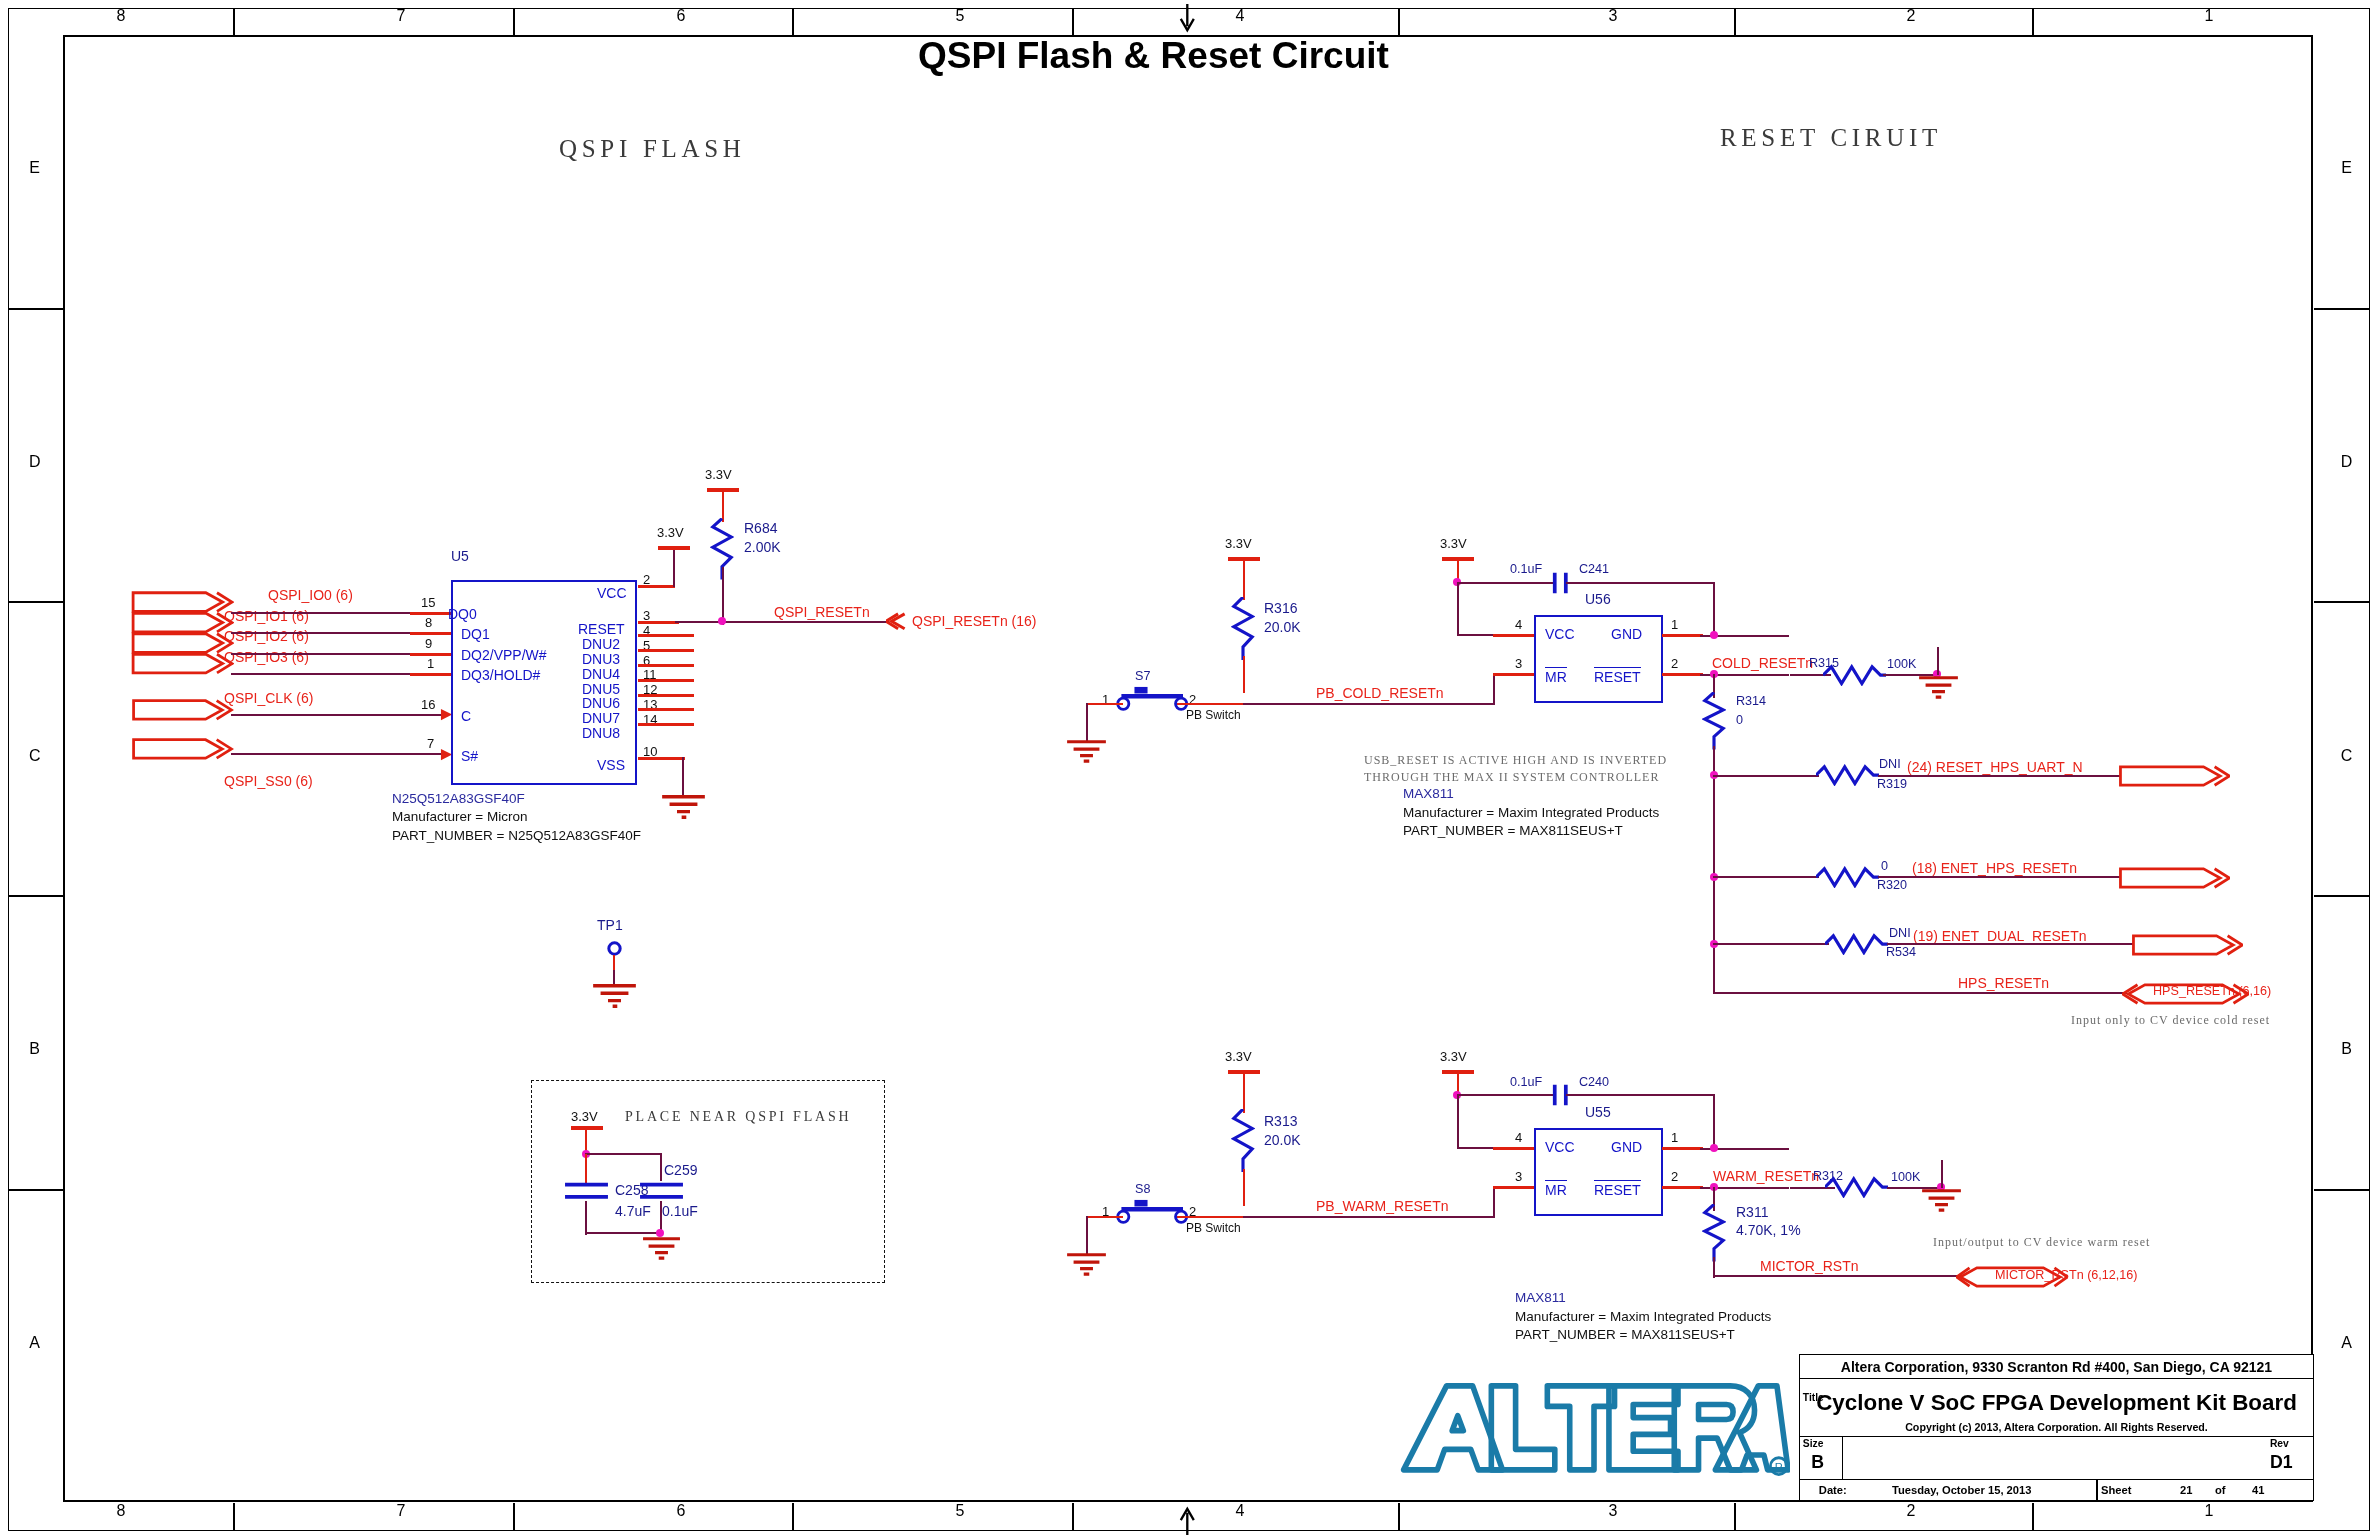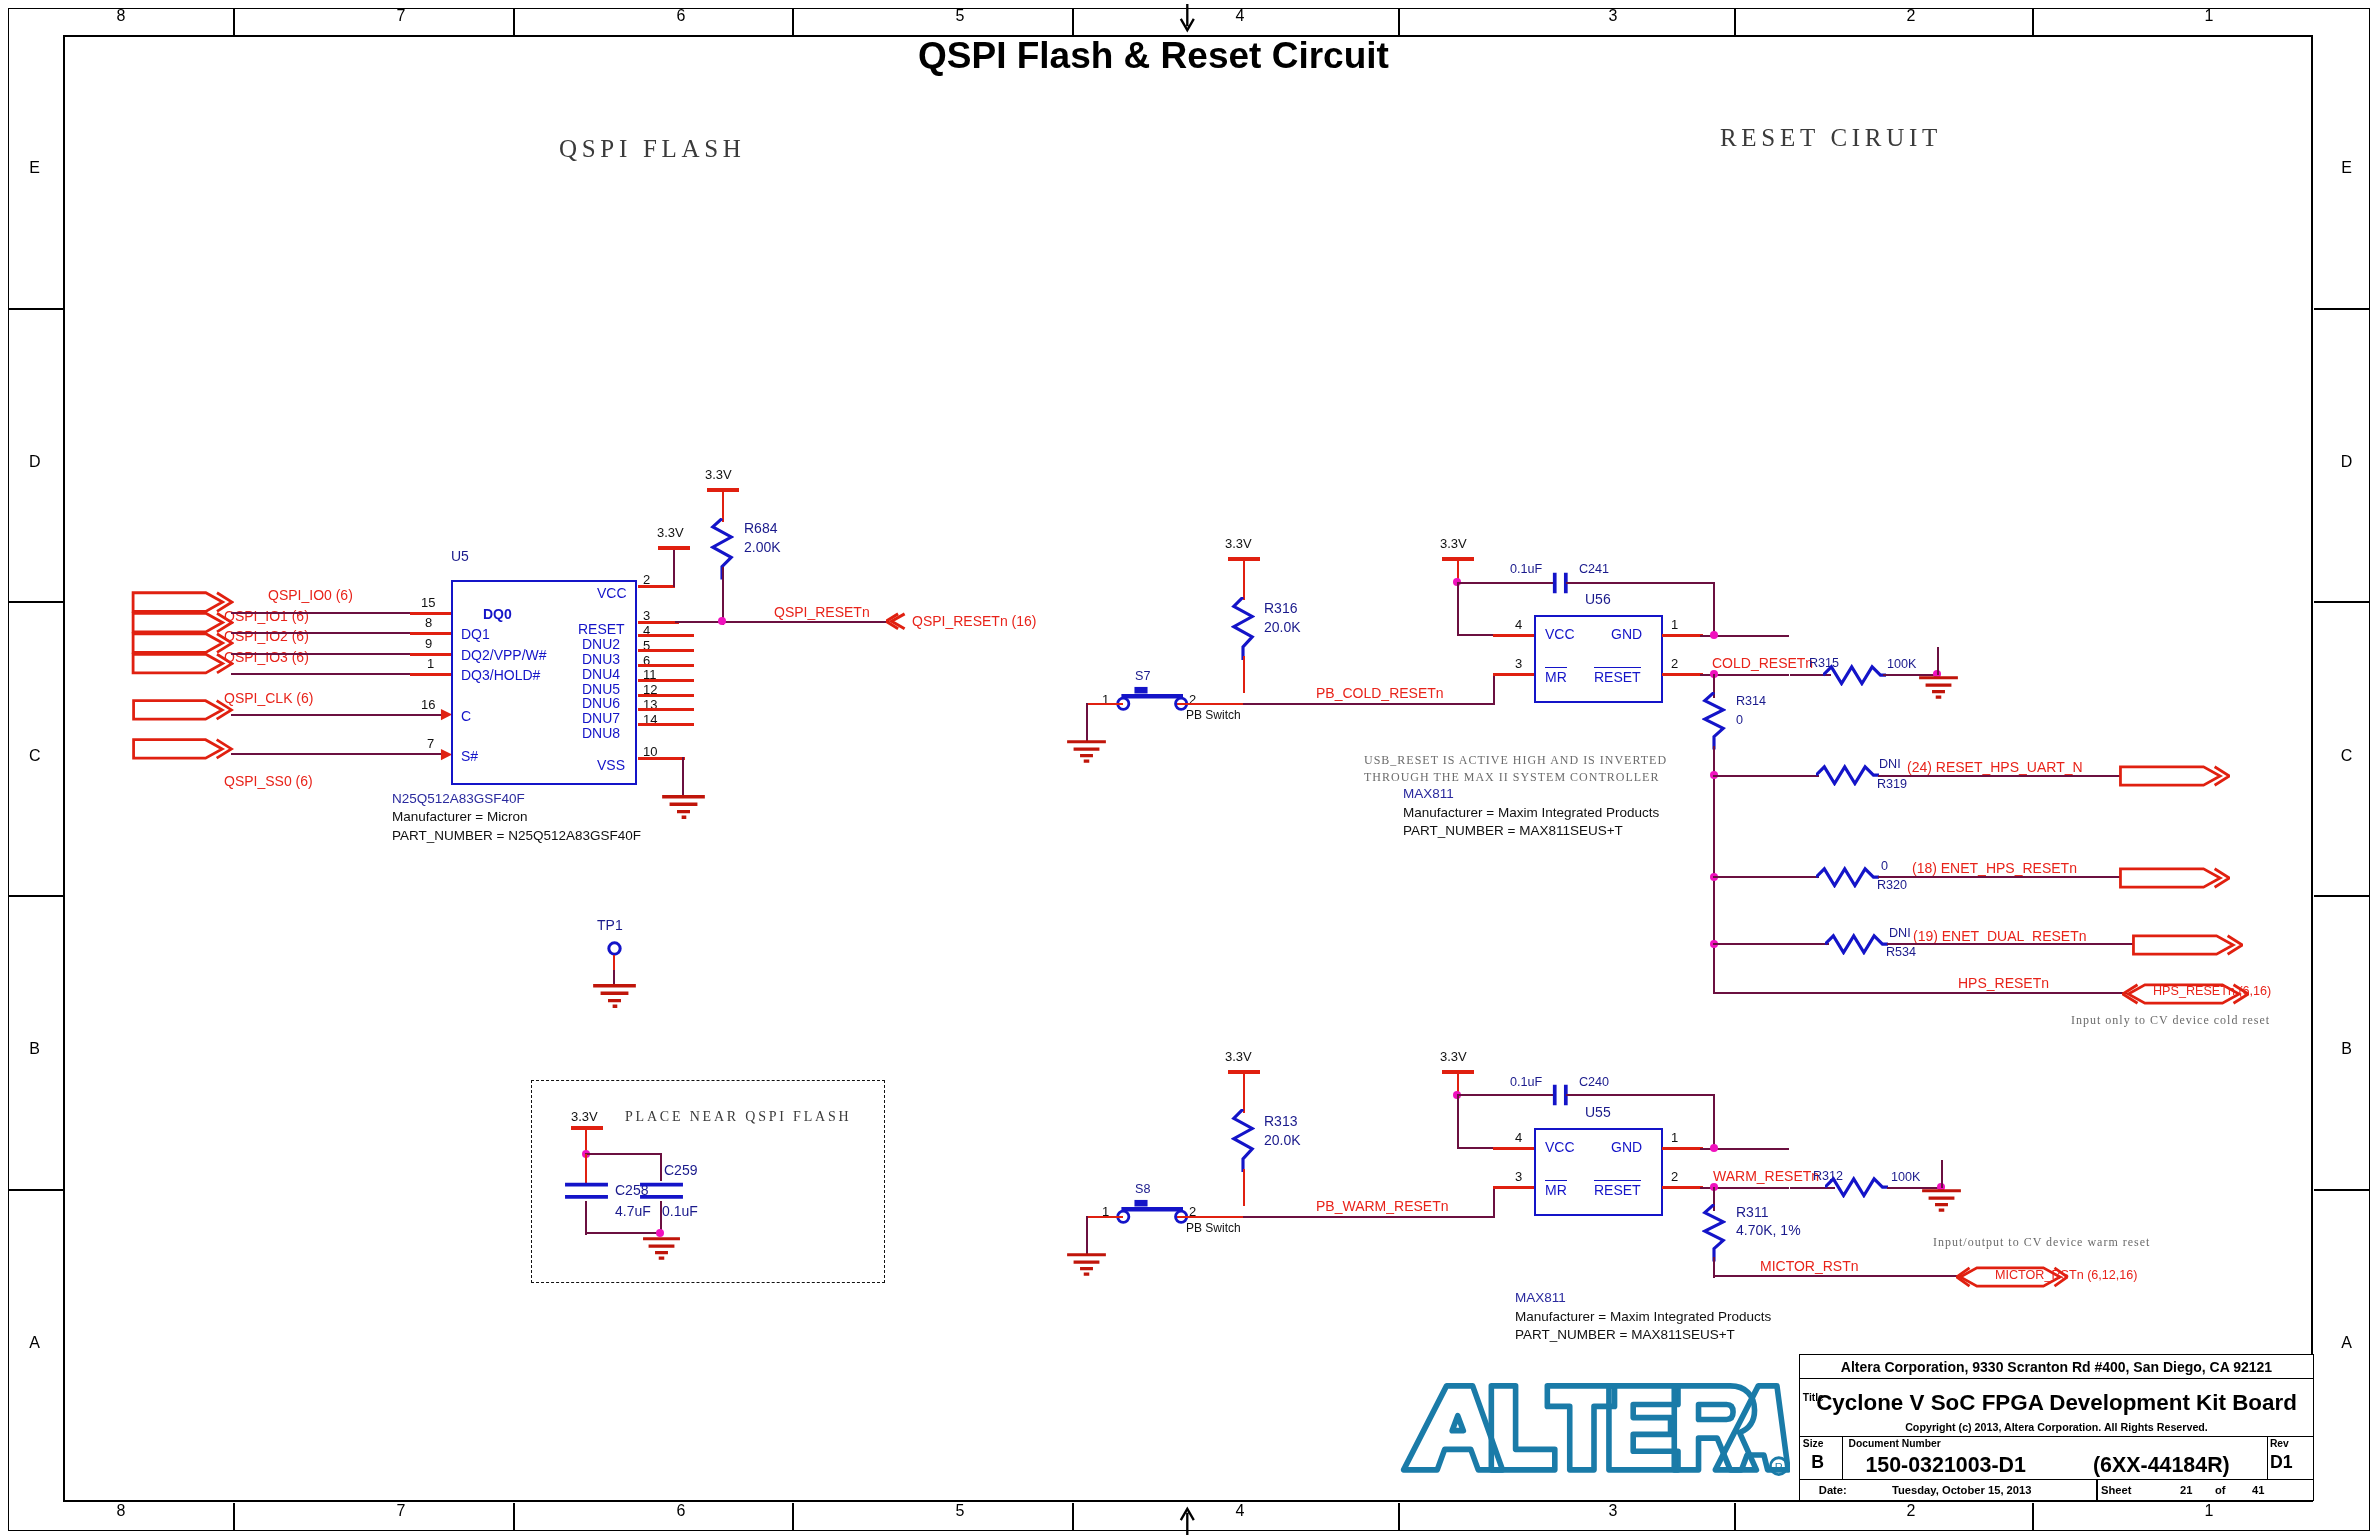--- a/index.html
+++ b/index.html
@@ -176,21 +176,21 @@
 <div class="abs pinnum" style="left:421px;top:595px;">15</div>
 <div class="abs pinnum" style="left:425px;top:615px;">8</div>
 <div class="abs pinnum" style="left:425px;top:636px;">9</div>
 <div class="abs pinnum" style="left:427px;top:656px;">1</div>
 <div class="abs pinnum" style="left:421px;top:697px;">16</div>
 <div class="abs pinnum" style="left:427px;top:736px;">7</div>
 
 <div class="abs chip" style="left:451px;top:580px;width:186px;height:205px;"></div>
 <div class="abs lbl-blue" style="left:451px;top:548px;">U5</div>
 
-<div class="abs chip-pin" style="left:483px;top:606px;font-weight:bold;">DQ0</div>
+<div class="abs chip-pin" style="left:448px;top:606px;">DQ0</div>
 <div class="abs chip-pin" style="left:461px;top:626px;">DQ1</div>
 <div class="abs chip-pin" style="left:461px;top:647px;">DQ2/VPP/W#</div>
 <div class="abs chip-pin" style="left:461px;top:667px;">DQ3/HOLD#</div>
 <div class="abs chip-pin" style="left:461px;top:708px;">C</div>
 <div class="abs chip-pin" style="left:461px;top:748px;">S#</div>
 
 <div class="abs chip-pin" style="left:597px;top:585px;">VCC</div>
 <div class="abs chip-pin" style="left:578px;top:621px;">RESET</div>
 <div class="abs chip-pin" style="left:582px;top:636px;">DNU2</div>
 <div class="abs chip-pin" style="left:582px;top:651px;">DNU3</div>
@@ -629,25 +629,20 @@
   <div class="tb-row" style="height:58px;">
     <div class="tb-small abs" style="left:2.8px;top:13px;">Title</div>
     <div class="tb-title abs" style="left:0;top:11.2px;width:100%;">Cyclone V SoC FPGA Development Kit Board</div>
     <div class="tb-copy abs" style="left:0;top:42px;width:100%;">Copyright (c) 2013, Altera Corporation. All Rights Reserved.</div>
   </div>
   <div class="tb-row" style="height:43px;">
     <div class="abs" style="left:0;top:0;width:43px;height:100%;border-right:1.9px solid #000;box-sizing:border-box;">
       <div class="tb-small abs" style="left:2.8px;top:0.9px;">Size</div>
       <div class="abs" style="left:11.2px;top:15px;font-size:17.7px;font-weight:bold;">B</div>
     </div>
-    <div class="abs" style="left:43px;top:0;width:425px;height:100%;border-right:1.9px solid #000;box-sizing:border-box;">
-      <div class="tb-small abs" style="left:5.6px;top:0.9px;">Document  Number</div>
-      <div class="tb-doc abs" style="left:22.4px;top:16px;">150-0321003-D1</div>
-      <div class="tb-doc abs" style="left:250px;top:16px;">(6XX-44184R)</div>
-    </div>
     <div class="abs" style="left:468px;top:0;width:43px;height:100%;">
       <div class="tb-small abs" style="left:1.9px;top:0.9px;">Rev</div>
       <div class="abs" style="left:1.9px;top:15px;font-size:17.7px;font-weight:bold;">D1</div>
     </div>
   </div>
   <div class="tb-row" style="height:20.5px;border-bottom:none;margin-left:16px;">
     <div class="tb-date abs" style="left:2.8px;top:3.7px;">Date:</div>
     <div class="tb-date abs" style="left:76px;top:3.7px;">Tuesday, October 15, 2013</div>
     <div class="abs" style="left:280px;top:0;width:1.9px;height:100%;background:#000;"></div>
     <div class="tb-date abs" style="left:285px;top:3.7px;">Sheet</div>

